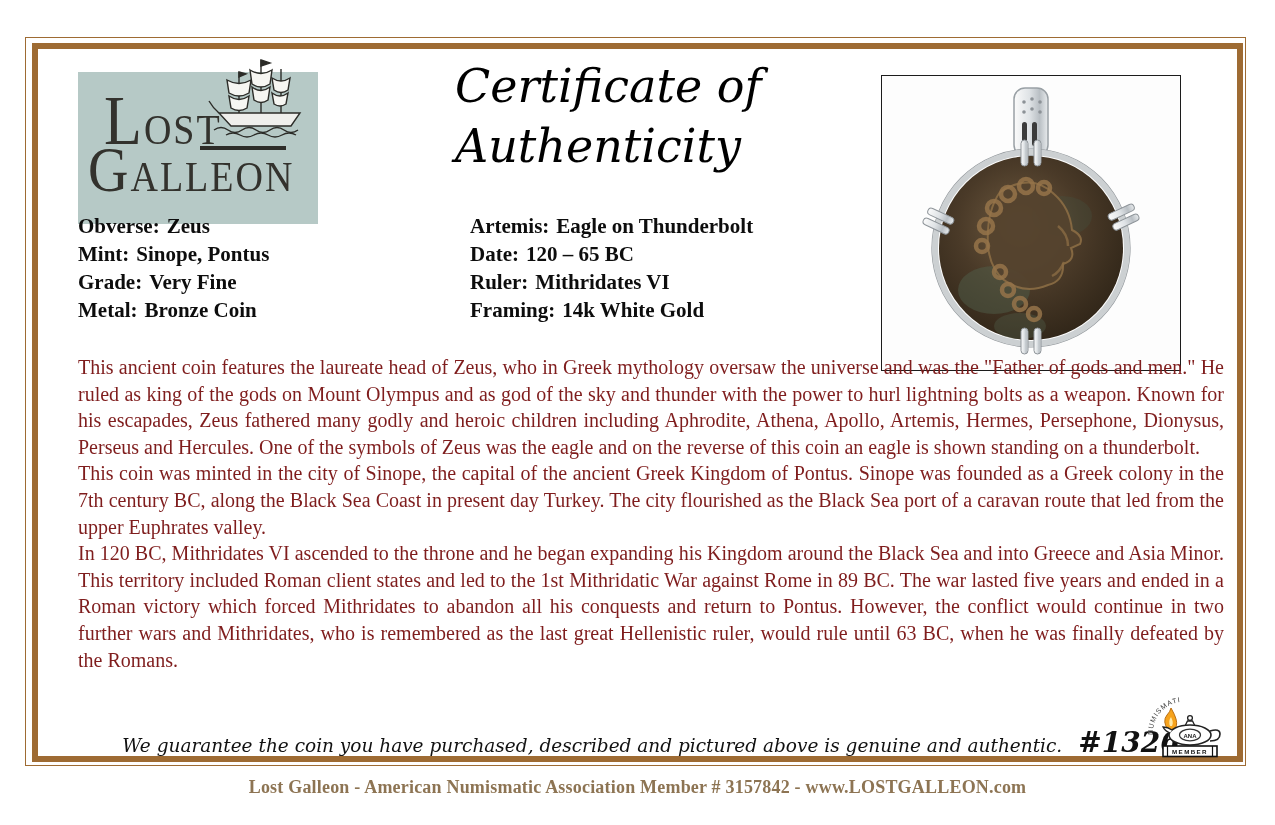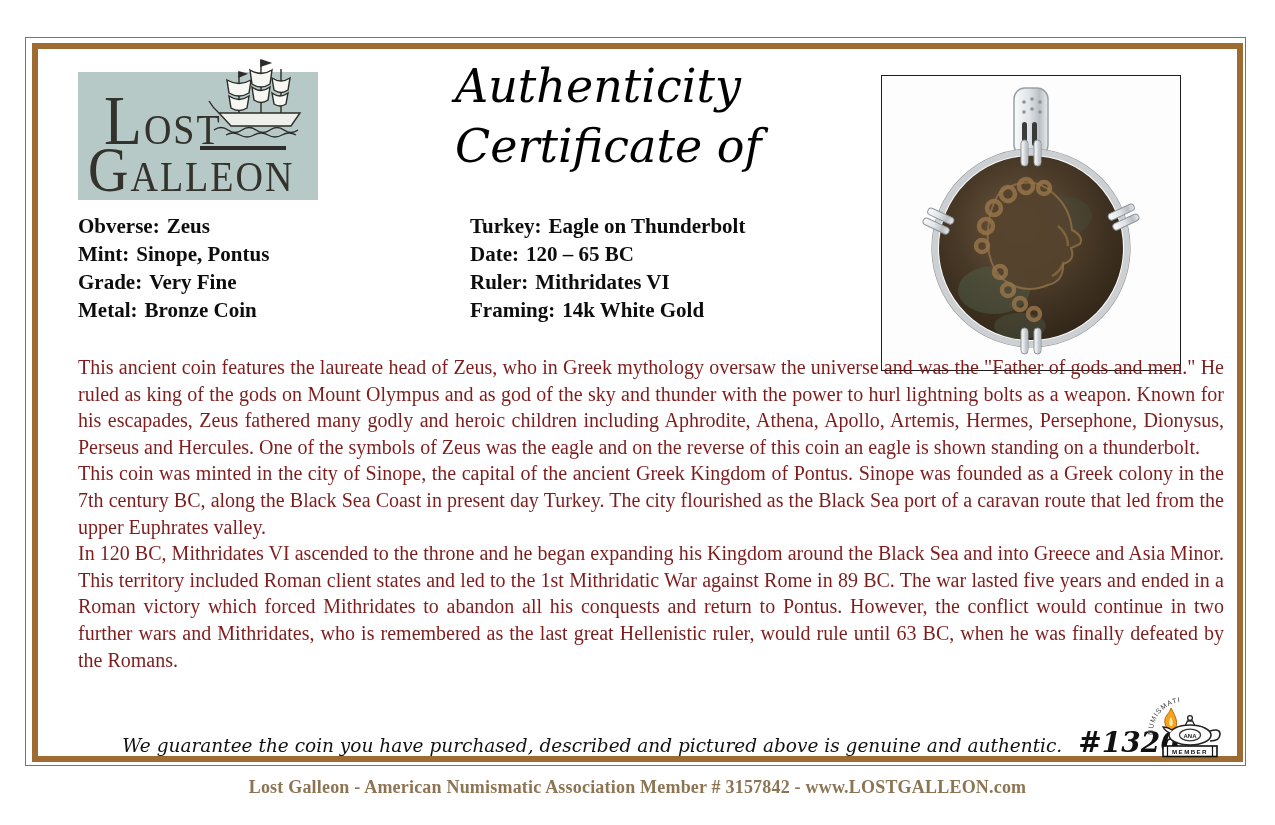--- a/index.html
+++ b/index.html
@@ -8,21 +8,21 @@
     font-family:"Liberation Serif", serif; color:#151515; overflow:hidden;
   }
 
   
   .frame-thin  { position:absolute; left:25px; top:37px; width:1219px; height:727px;
                  border:1px solid #9e6b33; }
   .frame-thick { position:absolute; left:32px; top:43px; width:1199px; height:707px;
                  border:6px solid #9e6b33; }
 
   
-  .logo-box { position:absolute; left:78px; top:72px; width:240px; height:128px;
+  .logo-box { position:absolute; left:78px; top:72px; width:240px; height:152px;
               background:#b6c9c6; overflow:visible; }
   .logo-line { position:absolute; color:#33322d; line-height:1;
                font-family:"Liberation Serif", serif; letter-spacing:2px;
                transform:scaleY(1.12); transform-origin:top left; }
   .logo-line1 { left:26px; top:14px; font-size:38px; }
   .logo-line1::first-letter { font-size:62px; }
   .logo-line2 { left:10px; top:66px; font-size:38px; }
   .logo-line2::first-letter { font-size:56px; }
   .logo-flourish { position:absolute; left:122px; top:74px; width:86px; height:4px;
                    background:#2e2d29; }
@@ -89,42 +89,42 @@
       <path d="M66,22 q9,6 18,0 l-2,12 q-7,5 -14,0 z" fill="#f6f6f2"></path>
       <path d="M66,37 q8,6 16,0 l-2,11 q-6,4 -12,0 z" fill="#f6f6f2"></path>
       <path d="M13,57 L94,57 L85,70 L25,70 Z" fill="#efefec"></path>
       <path d="M13,57 Q7,52 3,45"></path>
       <path d="M8,74 q7,-5 14,0 t14,0 t14,0 t14,0 t14,0 t14,0"></path>
       <path d="M20,79 q7,-4 14,0 t14,0 t14,0 t14,0 t14,0"></path>
     </svg>
   </div>
 
   <div class="title">
+    <div>Certificate of</div>
     <div>Authenticity</div>
-    <div>Certificate of</div>
   </div>
 
   <div class="details details-left">
     <div class="detail-row">
       <span class="detail-label">Obverse:</span><span class="detail-value">Zeus</span>
     </div>
     <div class="detail-row">
       <span class="detail-label">Mint:</span><span class="detail-value">Sinope, Pontus</span>
     </div>
     <div class="detail-row">
       <span class="detail-label">Grade:</span><span class="detail-value">Very Fine</span>
     </div>
     <div class="detail-row">
       <span class="detail-label">Metal:</span><span class="detail-value">Bronze Coin</span>
     </div>
   </div>
 
   <div class="details details-right">
     <div class="detail-row">
-      <span class="detail-label">Turkey:</span><span class="detail-value">Eagle on Thunderbolt</span>
+      <span class="detail-label">Artemis:</span><span class="detail-value">Eagle on Thunderbolt</span>
     </div>
     <div class="detail-row">
       <span class="detail-label">Date:</span><span class="detail-value">120 – 65 BC</span>
     </div>
     <div class="detail-row">
       <span class="detail-label">Ruler:</span><span class="detail-value">Mithridates VI</span>
     </div>
     <div class="detail-row">
       <span class="detail-label">Framing:</span><span class="detail-value">14k White Gold</span>
     </div>

